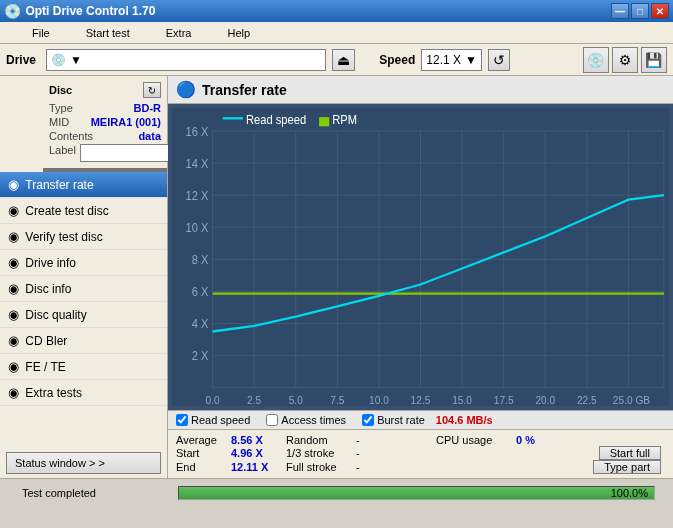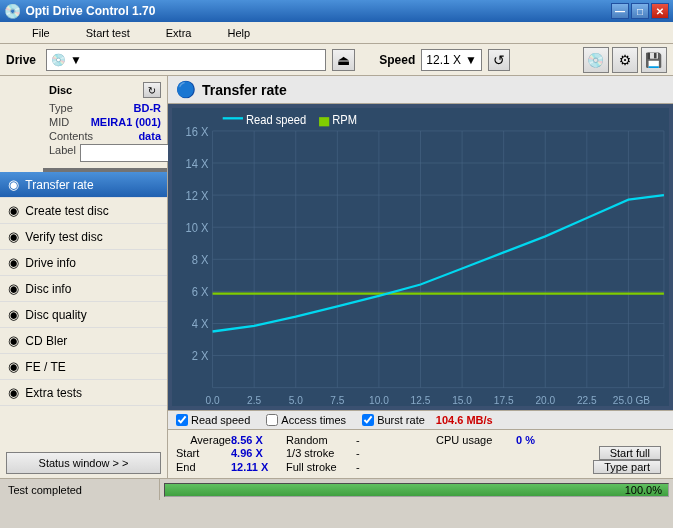--- a/index.html
+++ b/index.html
@@ -152,21 +152,21 @@
     .nav-icon { margin-right: 6px; font-size: 13px; }
 
     
     #status-btn {
       margin: 4px 6px;
       padding: 4px 8px;
       background: linear-gradient(to bottom, #f0f0f0, #d8d8d8);
       border: 1px solid #808080;
       cursor: pointer;
       font-size: 11px;
-      text-align: center;
+      text-align: left;
     }
 
     
     #right-panel { flex: 1; display: flex; flex-direction: column; background: #3a5070; }
 
     
     #chart-header {
       background: #e8e8e8;
       padding: 4px 8px;
       display: flex; align-items: center;
@@ -204,21 +204,21 @@
       font-size: 11px;
     }
 
     
     #statusbar {
       height: 22px;
       display: flex;
       align-items: center;
       background: #d4d0c8;
       border-top: 1px solid #b0a898;
-      padding: 0;
+      padding: 14px;
     }
     #status-text {
       padding: 0 8px;
       font-size: 11px;
       min-width: 160px;
       border-right: 1px solid #b0a898;
       height: 100%;
       display: flex; align-items: center;
     }
     #progress-bar {
@@ -449,21 +449,21 @@
         <input type="checkbox" checked="" style="">
         <span>Burst rate</span>
         <span class="burst-rate" style="margin-left:8px;">104.6 MB/s</span>
       </div>
     </div>
 
     <div id="stats-area">
       <table style="width:100%;border-collapse:collapse;font-size:11px;">
         <tbody>
             <tr>
-          <td style="width:55px;text-align:right;">Average</td>
+          <td style="width:55px;">Average</td>
           <td style="width:55px;color:#0000cc;font-weight:bold;">8.56 X</td>
           <td style="width:70px;">Random</td>
           <td style="width:30px;">-</td>
           <td style="width:50px;"></td>
           <td style="width:80px;">CPU usage</td>
           <td style="width:60px;color:#0000cc;font-weight:bold;">0 %</td>
           <td></td>
         </tr>
         <tr>
           <td>Start</td>

